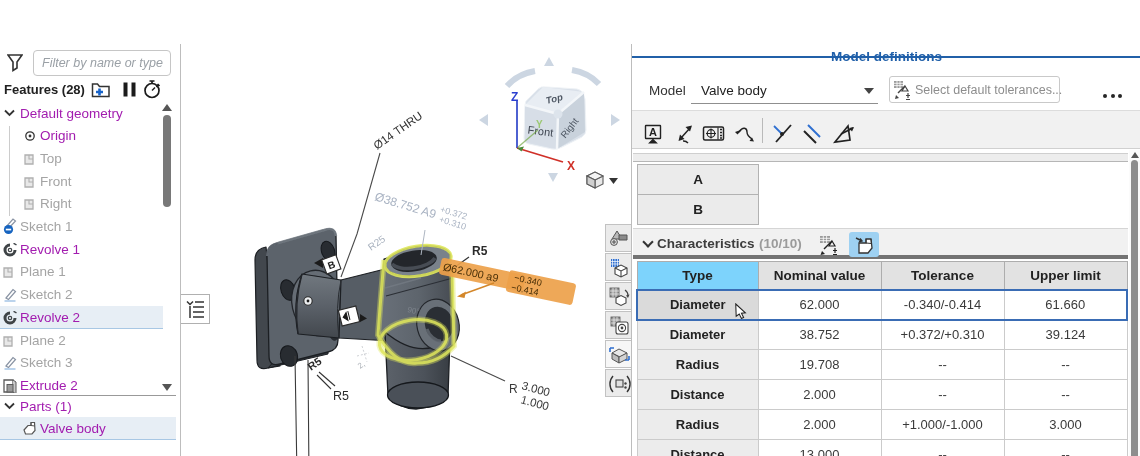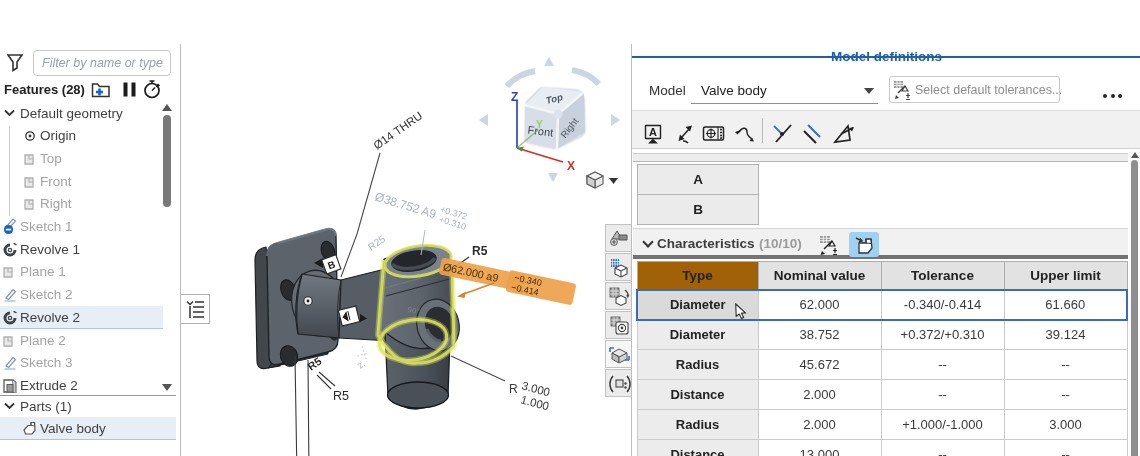--- a/index.html
+++ b/index.html
@@ -6,21 +6,21 @@
 html,body { width:1140px; height:456px; overflow:hidden; background:#fff;
   font-family:"Liberation Sans", sans-serif; }
 #app { position:relative; width:1140px; height:456px;margin-top:44px; }
 .abs { position:absolute; }
 
 #left { position:absolute; left:0; top:0; width:180px; height:456px; background:#fff; }
 #filterbox { position:absolute; left:33px; top:6px; width:138px; height:26px;
   border:1px solid #c6c6c6; border-radius:4px; background:#fff;
   font-style:italic; color:#9aa0a6; font-size:12.5px; line-height:24px; padding-left:8px; }
 #feat-title { position:absolute; left:4px; top:38px; font-size:13px; font-weight:bold; color:#212121; }
-.trow { position:absolute; left:0; width:163px; height:23px; font-size:13.5px; line-height:23px; color:#404040; white-space:nowrap; }
+.trow { position:absolute; left:0; width:163px; height:23px; font-size:13.5px; line-height:23px; color:#a21caf; white-space:nowrap; }
 .trow.gray { color:#a4a4a4; }
 .trow .txt { position:absolute; left:20px; top:0; }
 .trow .txt2 { position:absolute; left:40px; top:0; }
 .hl { background:#e7eef5;text-decoration:underline; }
 .ticon { position:absolute; top:4px; }
 #treeline { position:absolute; left:9px; top:82px; width:1px; height:90px; background:#ccc; }
 #lsep { position:absolute; left:0; top:351px; width:176px; height:1px; background:#999; }
 #lscroll-up { position:absolute; left:162px; top:60px; width:0; height:0;
   border-left:5px solid transparent; border-right:5px solid transparent; border-bottom:7px solid #555; }
 #lscroll-thumb { position:absolute; left:163px; top:71px; width:8px; height:92px; background:#787878; border-radius:4px; }
@@ -65,21 +65,21 @@
   border-top:1px solid #d5d5d5; border-bottom:4px solid #737373; }
 #chstrip .chev { position:absolute; left:11px; top:9px; width:8px; height:8px;
   border-right:2px solid #333; border-bottom:2px solid #333; transform:rotate(45deg); }
 #chstrip .t1 { position:absolute; left:24px; top:7px; font-size:13.5px; font-weight:bold; color:#3d3d3d; }
 #chstrip .t2 { position:absolute; left:126px; top:7px; font-size:13.5px; font-weight:bold; color:#9b9b9b; }
 #chbtn2 { position:absolute; left:216px; top:3px; width:30px; height:25px; background:#9ed1f2; border-radius:3px; }
 
 #ctable { position:absolute; left:4px; top:217px; width:490px; border-collapse:collapse;
   font-size:13px; color:#222; table-layout:fixed; }
 #ctable th { height:28px; background:#e2e2e2; border:1px solid #adadad; font-size:13.5px; }
-#ctable th.first { background:#a16207; }
+#ctable th.first { background:#7dd3fc; }
 #ctable td { height:30px; background:#fff; border:1px solid #cbcbcb; text-align:center; color:#3a3a3a;}
 #ctable td.tc { background:#ececec; font-weight:bold; color:#222; }
 #ctable tr.sel td { border-top:2px solid #3a6cb4; border-bottom:2px solid #3a6cb4; }
 #ctable tr.sel td.tc { background:#dadada; border-left:2px solid #3a6cb4; }
 #ctable tr.sel td.last { border-right:2px solid #3a6cb4; }
 #rscroll { position:absolute; left:497px; top:106px; width:12px; height:350px; background:#fbfbfb; }
 #rscroll .up { position:absolute; left:2px; top:2px; width:0; height:0;
   border-left:4.5px solid transparent; border-right:4.5px solid transparent; border-bottom:6px solid #555; }
 #rscroll .thumb { position:absolute; left:2px; top:10px; width:7px; height:325px; background:#8e8e8e; border-radius:3.5px; }
 </style>
@@ -551,21 +551,21 @@
             <td class="last">61.660</td>
           </tr>
   <tr>
             <td class="tc">Diameter</td>
             <td>38.752</td>
             <td>+0.372/+0.310</td>
             <td>39.124</td>
           </tr>
   <tr>
             <td class="tc">Radius</td>
-            <td>45.672</td>
+            <td>19.708</td>
             <td>--</td>
             <td>--</td>
           </tr>
   <tr>
             <td class="tc">Distance</td>
             <td>2.000</td>
             <td>--</td>
             <td>--</td>
           </tr>
   <tr>

